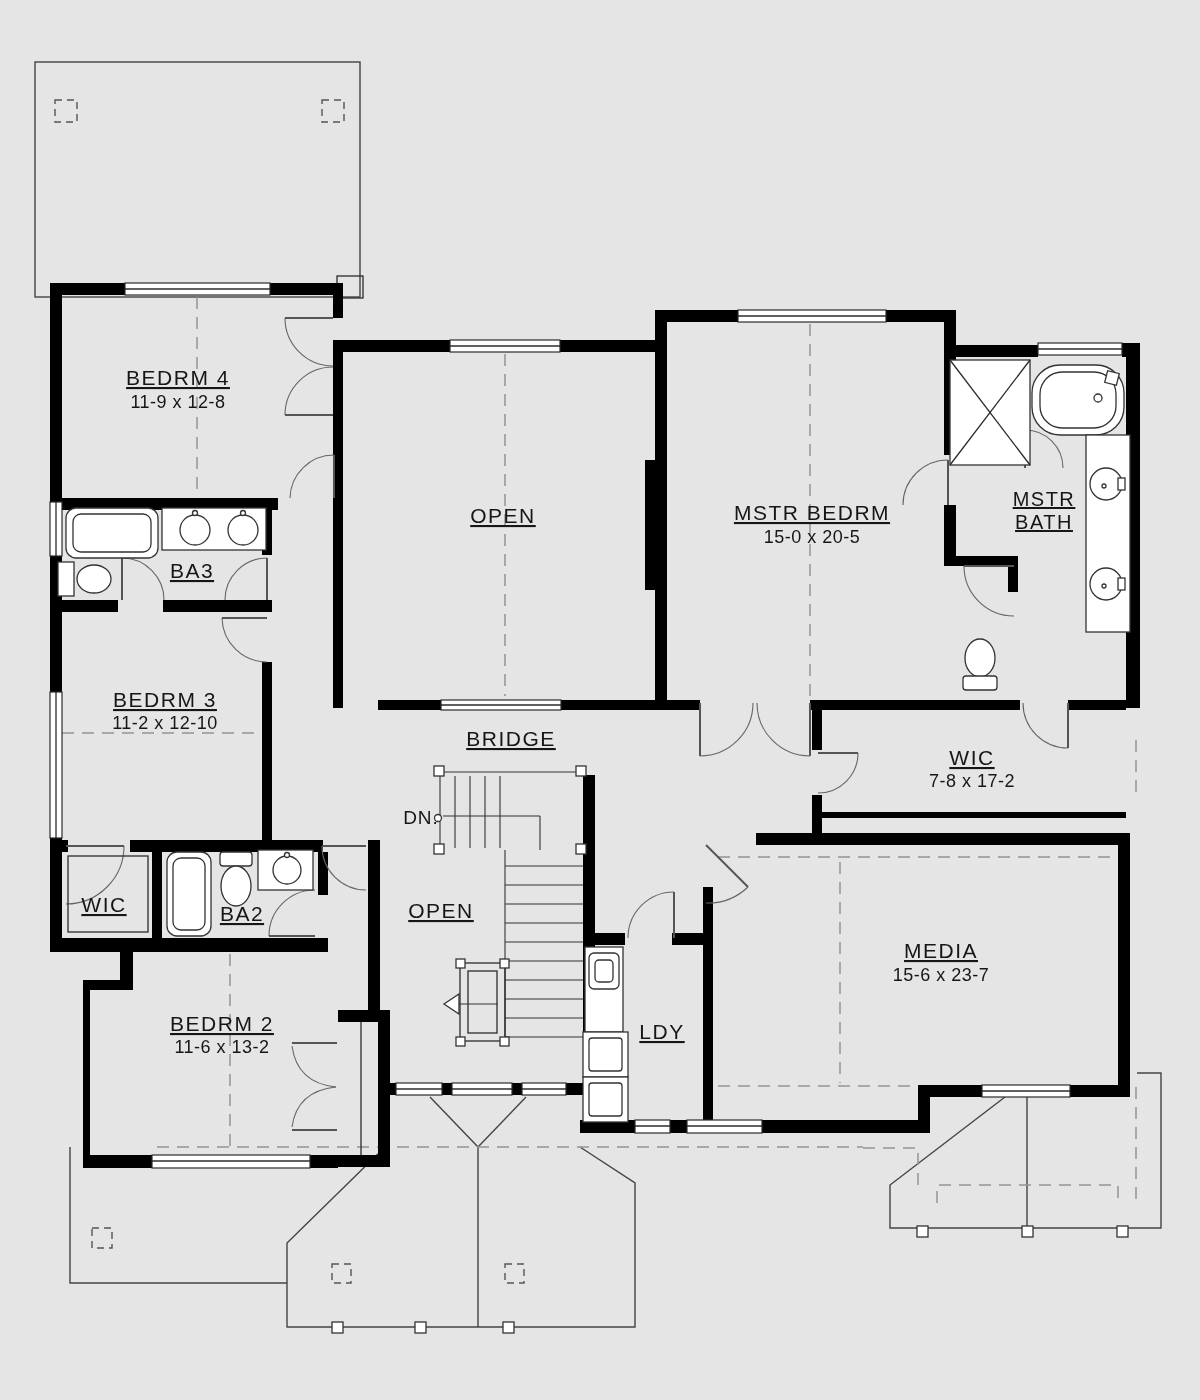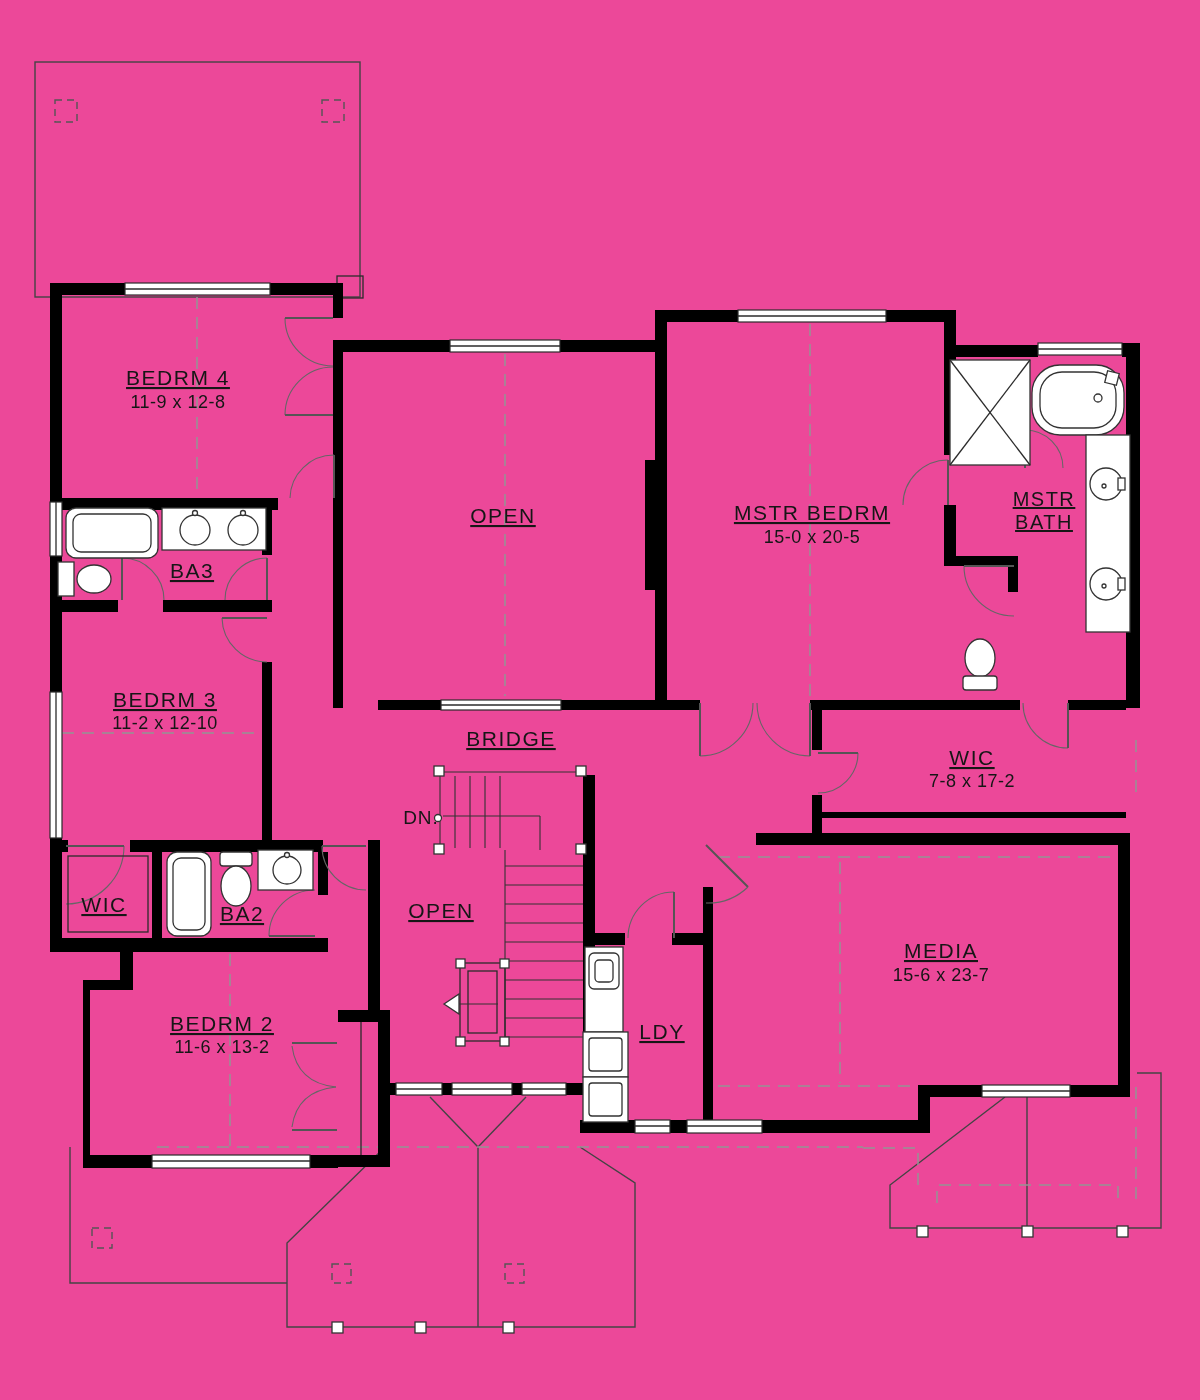--- a/index.html
+++ b/index.html
@@ -1,16 +1,16 @@
 <!DOCTYPE html>
 <html><head>
 <meta charset="utf-8">
 <style>
   html,body{margin:0;padding:0;background:#ffffff;}
-  .plan{position:relative;width:1200px;height:1400px;background:#ec4899;overflow:hidden;
+  .plan{position:relative;width:1200px;height:1400px;background:#e5e5e5;overflow:hidden;
         font-family:"Liberation Sans",sans-serif;}
   svg{position:absolute;left:0;top:0;}
   svg text{font-family:"Liberation Sans",sans-serif;fill:#161616;}
   .rname{font-size:21px;letter-spacing:1.5px;text-decoration:underline;text-underline-offset:3px;}
   .rname2{font-size:20px;letter-spacing:1.5px;text-decoration:underline;text-underline-offset:3px;}
   .rdim{font-size:18px;letter-spacing:0.5px;}
   .snote{font-size:19px;letter-spacing:1px;}
   .wall{fill:#000;}
   .thin{stroke:#2b2b2b;stroke-width:1.3;fill:none;}
   .roofline{stroke:#444;stroke-width:1.4;fill:none;}

